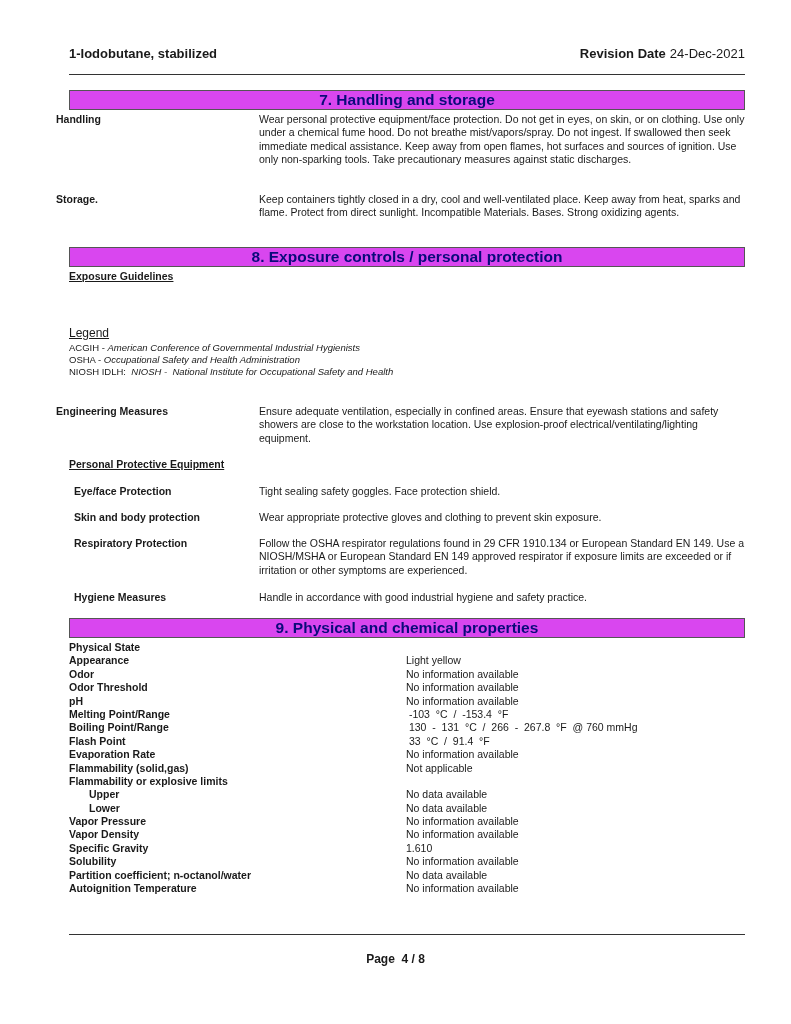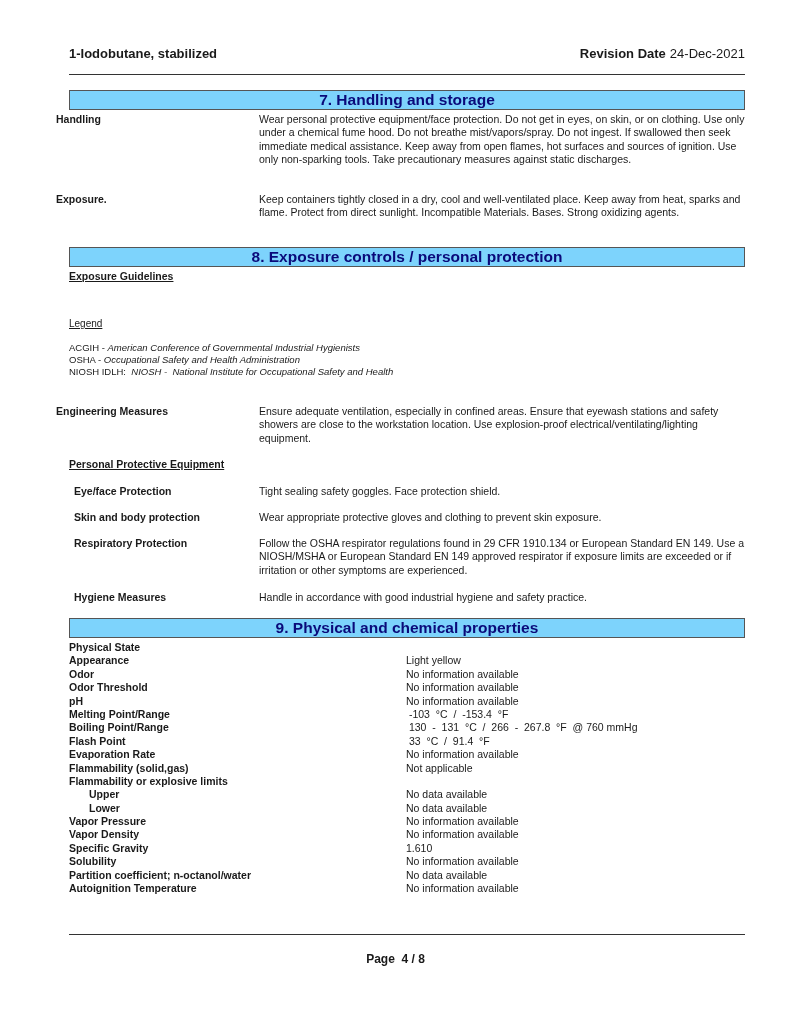--- a/index.html
+++ b/index.html
@@ -14,37 +14,37 @@
       font-size: 13px;
     }
     .page-header .product { font-weight: bold; }
     .page-header .rev-label { font-weight: bold; margin-right: 4px; }
     .header-rule {
       position: absolute; left: 69px; right: 46px; top: 74px;
       border-top: 1.5px solid #333;
     }
     .section-bar {
       position: absolute; left: 69px; right: 46px; height: 20px;
-      background: #7dd3fc; border: 1.5px solid #555;
+      background: #d946ef; border: 1.5px solid #555;
       box-sizing: border-box; text-align: center;
       color: #0a0a7a; font-weight: bold; font-size: 15.5px; line-height: 18px;
     }
     .row {
       position: absolute; left: 56px; right: 46px;
       display: flex; line-height: 13.4px;
     }
     .row .lbl { width: 203px; flex: none; font-weight: bold; }
     .row .lbl.indent { padding-left: 18px; width: 185px; }
     .row .val { flex: 1; }
     .ulhead {
       position: absolute; left: 69px; font-weight: bold; text-decoration: underline;
       font-size: 10.5px;
     }
     .legend-title {
-      position: absolute; left: 69px; text-decoration: underline; font-size: 10px;
+      position: absolute; left: 69px; text-decoration: underline; font-size: 12px; margin-top: 8px;
     }
     .legend-line {
       position: absolute; left: 69px; font-size: 9.5px; line-height: 12px;
     }
     .legend-line i { font-style: italic; }
     .props {
       position: absolute; left: 69px; right: 46px; top: 641px;
     }
     .prop {
       display: flex; line-height: 13.4px; height: 13.4px;
@@ -72,21 +72,21 @@
 </div>
 <div class="header-rule"></div>
 
 <div class="section-bar" style="top:90px;">7. Handling and storage</div>
 
 <div class="row" style="top:113px;">
   <div class="lbl">Handling</div>
   <div class="val">Wear personal protective equipment/face protection. Do not get in eyes, on skin, or on clothing. Use only under a chemical fume hood. Do not breathe mist/vapors/spray. Do not ingest. If swallowed then seek immediate medical assistance. Keep away from open flames, hot surfaces and sources of ignition. Use only non-sparking tools. Take precautionary measures against static discharges.</div>
 </div>
 <div class="row" style="top:193px;">
-  <div class="lbl">Exposure.</div>
+  <div class="lbl">Storage.</div>
   <div class="val">Keep containers tightly closed in a dry, cool and well-ventilated place. Keep away from heat, sparks and flame. Protect from direct sunlight.  Incompatible Materials.  Bases. Strong oxidizing agents.</div>
 </div>
 
 <div class="section-bar" style="top:247px;">8. Exposure controls / personal protection</div>
 
 <div class="ulhead" style="top:270px;">Exposure Guidelines</div>
 
 <div class="legend-title" style="top:318px;">Legend</div>
 
 <div class="legend-line" style="top:342px;">

